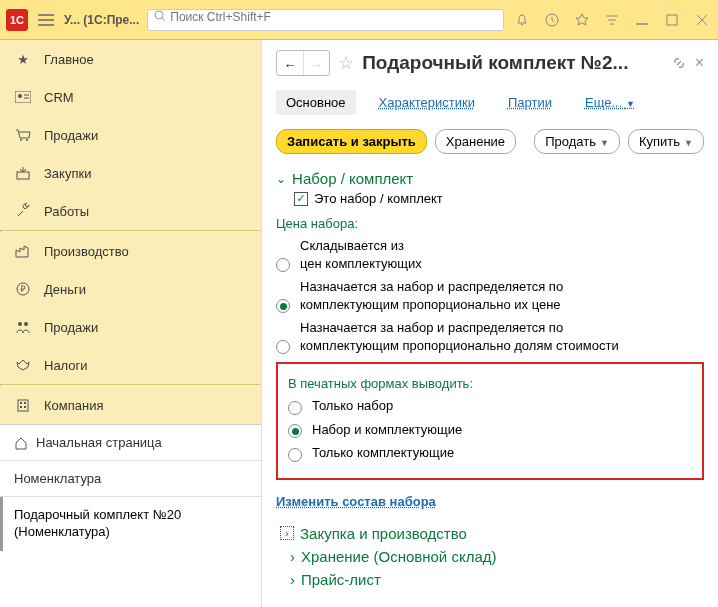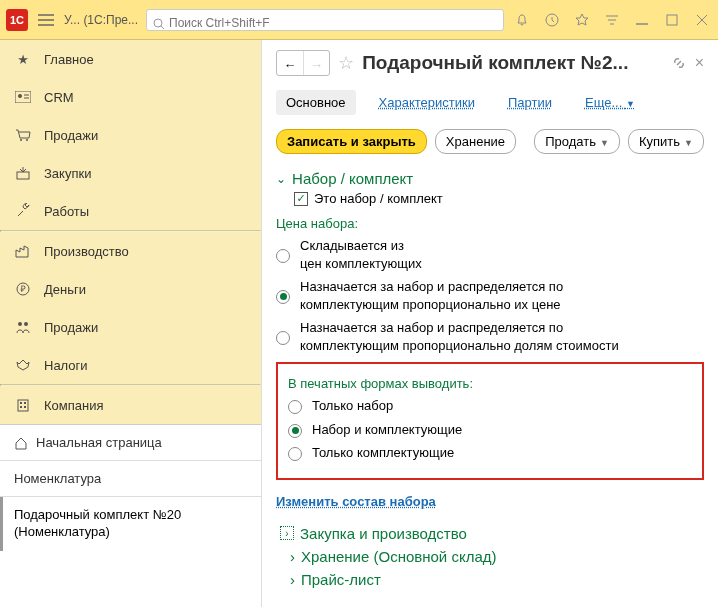--- a/index.html
+++ b/index.html
@@ -2,22 +2,22 @@
 <html><head>
 <meta charset="utf-8">
 <style>
 * { box-sizing: border-box; margin: 0; padding: 0; font-family: Arial, sans-serif; }
 body { width: 718px; height: 607px; background: #fff; overflow: hidden; font-size: 13px; }
 
 
 .titlebar { display: flex; align-items: center; height: 40px; background: #ffe68a; border-bottom: 1px solid #d0c070; padding: 0 6px; gap: 8px; }
 .logo { width: 22px; height: 22px; background: #d8261c; border-radius: 3px; color: #fff; font-weight: bold; font-size: 11px; display: flex; align-items: center; justify-content: center; }
 .titlebar .ico { width: 20px; height: 20px; display: flex; align-items: center; justify-content: center; color: #666; cursor: pointer; }
-.titlebar-title { font-size: 12px; color: #555; white-space: nowrap; overflow: hidden; }
-.search { flex: 1; display: flex; align-items: flex-end; background: #fff; border: 1px solid #ccc; border-radius: 3px; height: 22px; padding: 0 6px; gap: 4px; color: #999; }
+.titlebar-title { font-size: 12px; color: #555; white-space: nowrap; overflow: hidden; font-weight: bold; }
+.search { flex: 1; display: flex; align-items: flex-start; background: #fff; border: 1px solid #ccc; border-radius: 3px; height: 22px; padding: 0 6px; gap: 4px; color: #999; }
 .search input { border: none; outline: none; flex: 1; font-size: 12px; }
 .titlebar-right { display: flex; gap: 10px; }
 
 
 .main { display: flex; height: calc(100% - 32px); }
 .sidebar { width: 262px; background: #fbedb8; border-right: 1px solid #ddd; display: flex; flex-direction: column; }
 .nav-item { display: flex; align-items: center; gap: 12px; padding: 10px 14px; color: #333; cursor: pointer; }
 .nav-icon { width: 18px; height: 18px; display: flex; align-items: center; justify-content: center; color: #555; }
 .nav-sep { border-top: 1px solid #d8c97a; margin: 0; }
 .sub-panel { background: #fff; flex: 1; border-top: 1px solid #ccc; }
@@ -48,21 +48,21 @@
 .btn .caret { font-size: 9px; margin-left: 4px; color: #666; }
 .spacer { flex: 1; }
 
 .form-body { padding: 0 14px; overflow-y: auto; }
 .section-title { color: #0a7a3c; font-size: 15px; display: flex; align-items: center; gap: 6px; cursor: pointer; margin: 4px 0; }
 .section-title .chev { color: #0a7a3c; font-size: 12px; }
 .checkbox-row { display: flex; align-items: center; gap: 6px; margin: 4px 0 10px 18px; }
 .checkbox-row .cb { width: 14px; height: 14px; border: 1px solid #555; display: flex; align-items: center; justify-content: center; font-size: 11px; color: #0a7a3c; }
 .green-label { color: #0a7a3c; margin: 6px 0 6px 0; }
 .radio-group { margin-left: 0; }
-.radio-row { display: flex; align-items: center; gap: 10px; margin: 6px 0; }
+.radio-row { display: flex; align-items: flex-end; gap: 10px; margin: 6px 0; }
 .radio { width: 14px; height: 14px; border: 1px solid #888; border-radius: 50%; margin-top: 2px; display: flex; align-items: center; justify-content: center; flex-shrink: 0; }
 .radio.checked::after { content: ""; width: 7px; height: 7px; background: #0a7a3c; border-radius: 50%; }
 .radio-label { max-width: 360px; line-height: 1.35; }
 .red-box { border: 2px solid #d8261c; padding: 6px 10px 10px; margin: 8px 0; }
 .link-text { color: #1a6db5; text-decoration: underline dotted; cursor: pointer; margin: 6px 0 10px; display: inline-block; font-weight: bold; }
 .closed-section { color: #0a7a3c; font-size: 15px; display: flex; align-items: center; gap: 6px; margin: 6px 0; cursor: pointer; padding-left: 4px; }
 .closed-section .chev { color: #0a7a3c; }
 .dot-box { width: 14px; height: 14px; border: 1px dotted #0a7a3c; display: flex; align-items: center; justify-content: center; font-size: 10px; color: #0a7a3c; }
 
 svg { display: block; }

